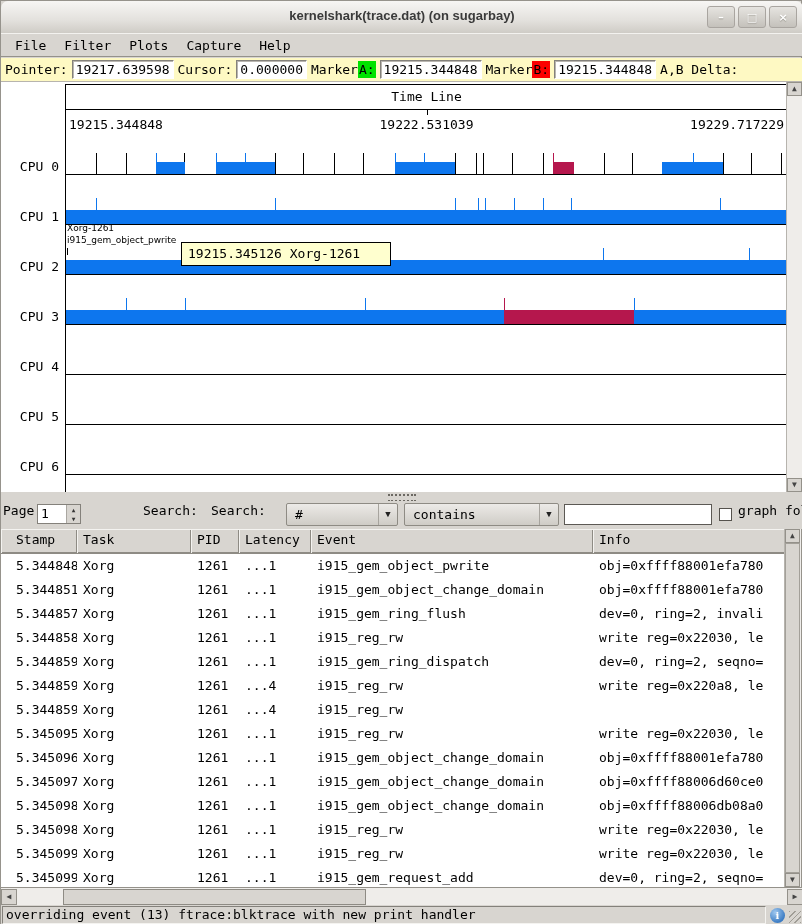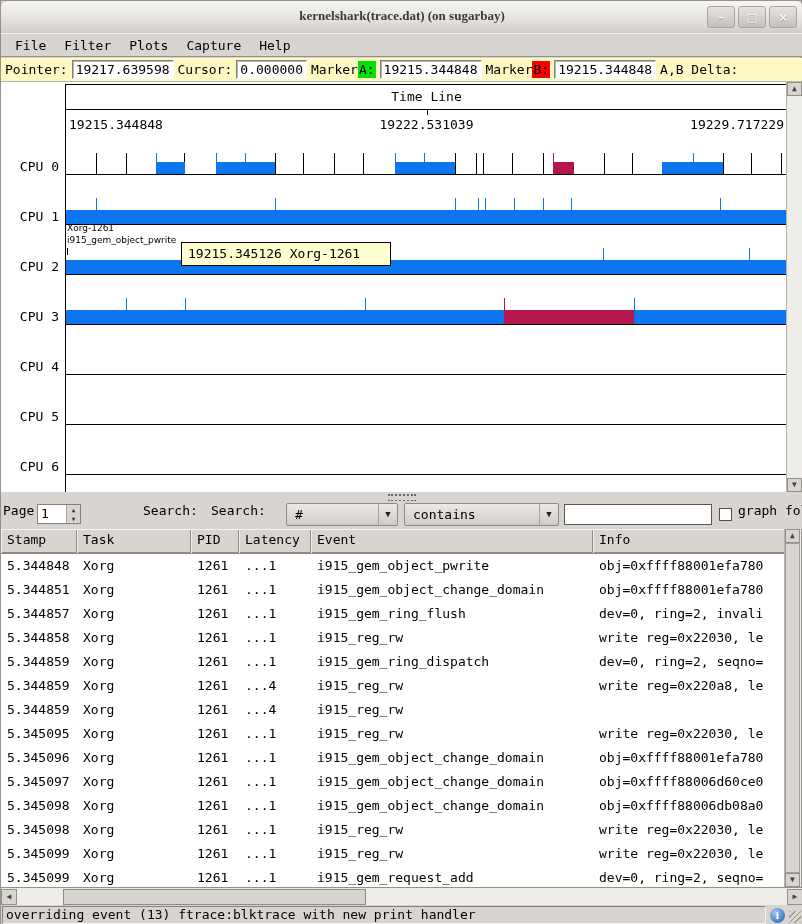--- a/index.html
+++ b/index.html
@@ -4,21 +4,21 @@
 <style>
   html,body{margin:0;padding:0;width:802px;height:924px;overflow:hidden;
     font-family:"DejaVu Sans Mono","Liberation Mono",monospace;font-size:13px;color:#000;
     background:#d8d5d0;}
   .win{position:relative;width:802px;height:924px;background:#d8d5d0;box-sizing:border-box;border:1px solid #96938c;}
   
   .titlebar{position:absolute;left:0;top:0;width:802px;height:32px;
     background:linear-gradient(#f7f6f4,#e3e1dd 60%,#cfccc6);
     border-radius:7px 7px 0 0;border-bottom:1px solid #a5a29b;}
   .title{position:absolute;left:0;right:0;top:7px;text-align:center;
-    font-family:Liberation Serif, serif;font-weight:bold;font-size:13px;color:#3a3a3a;}
+    font-family:Liberation Sans, sans-serif;font-weight:bold;font-size:13px;color:#3a3a3a;}
   .winbtns{position:absolute;right:6px;top:5px;display:flex;gap:3px;}
   .winbtn{width:26px;height:20px;border:1px solid #a9a5a0;border-radius:3px;
     background:linear-gradient(#e6e4e0,#c4c1bb);color:#fff;font-size:11px;font-weight:bold;
     display:flex;align-items:center;justify-content:center;
     font-family:"DejaVu Sans","Liberation Sans",sans-serif;text-shadow:0 1px 1px #9a978f;}
   
   .menubar{position:absolute;left:0;top:32px;width:802px;height:24px;background:#d8d5d0;
     border-top:1px solid #f3f2ef;border-bottom:1px solid #94918a;display:flex;align-items:center;padding-left:14px;box-sizing:border-box;}
   .menuitem{margin-right:18px;white-space:pre;}
   .pointerbar{position:absolute;left:0;top:57px;width:802px;height:24px;background:#fef9c3;
@@ -69,21 +69,21 @@
   .searchinput{position:absolute;left:563px;top:3px;width:148px;height:21px;background:#fff;
     border:1px solid #5c5954;box-sizing:border-box;}
   .checkbox{position:absolute;left:718px;top:7px;width:13px;height:13px;background:#fff;border:1px solid #55524d;box-sizing:border-box;}
   
   .thead{position:absolute;left:0;top:528px;height:24px;right:16px;display:flex;background:#d8d5d0;}
   .th{box-sizing:border-box;padding:3px 0 0 6px;background:#d8d5d0;
     box-shadow:inset 1px 1px 0 #f4f3f0, inset -1px -1px 0 #8e8b84;white-space:pre;overflow:hidden;}
   .tbody{position:absolute;left:0;top:552px;right:16px;height:334px;background:#fff;overflow:hidden;border-top:1px solid #8e8b84;}
   .tr{display:flex;height:24px;line-height:24px;}
   .td{box-sizing:border-box;padding-left:6px;white-space:pre;overflow:hidden;}
-  .c0{width:76px;padding-left:6px;}.c1{width:114px;}.c2{width:48px;}.c3{width:72px;}.c4{width:282px;}.c5{flex:1;}
+  .c0{width:76px;padding-left:15px;}.c1{width:114px;}.c2{width:48px;}.c3{width:72px;}.c4{width:282px;}.c5{flex:1;}
   .table-vscroll{top:528px;height:358px;}
   .table-vscroll .thumb{position:absolute;left:0;top:14px;width:15px;height:330px;background:#d8d5d0;border:1px solid #a3a099;box-sizing:border-box;}
   
   .hscroll{position:absolute;left:0;top:886px;width:802px;height:18px;background:#efedea;border-top:1px solid #94918a;box-sizing:border-box;}
   .hscroll .sb-btn{position:absolute;top:1px;width:16px;height:16px;font-size:8px;line-height:14px;}
   .hscroll .left{left:0;}.hscroll .right{right:0;}
   .hscroll .thumb{position:absolute;left:62px;top:1px;width:303px;height:16px;background:#d8d5d0;border:1px solid #8e8b84;box-sizing:border-box;}
   .statusbar{position:absolute;left:0;top:904px;width:802px;height:20px;background:#d8d5d0;display:flex;align-items:center;}
   .statusmsg{flex:1;height:16px;line-height:16px;margin-left:1px;padding-left:3px;white-space:pre;overflow:hidden;
     border:1px solid #84817b;border-right-color:#f4f3f0;border-bottom-color:#f4f3f0;}

